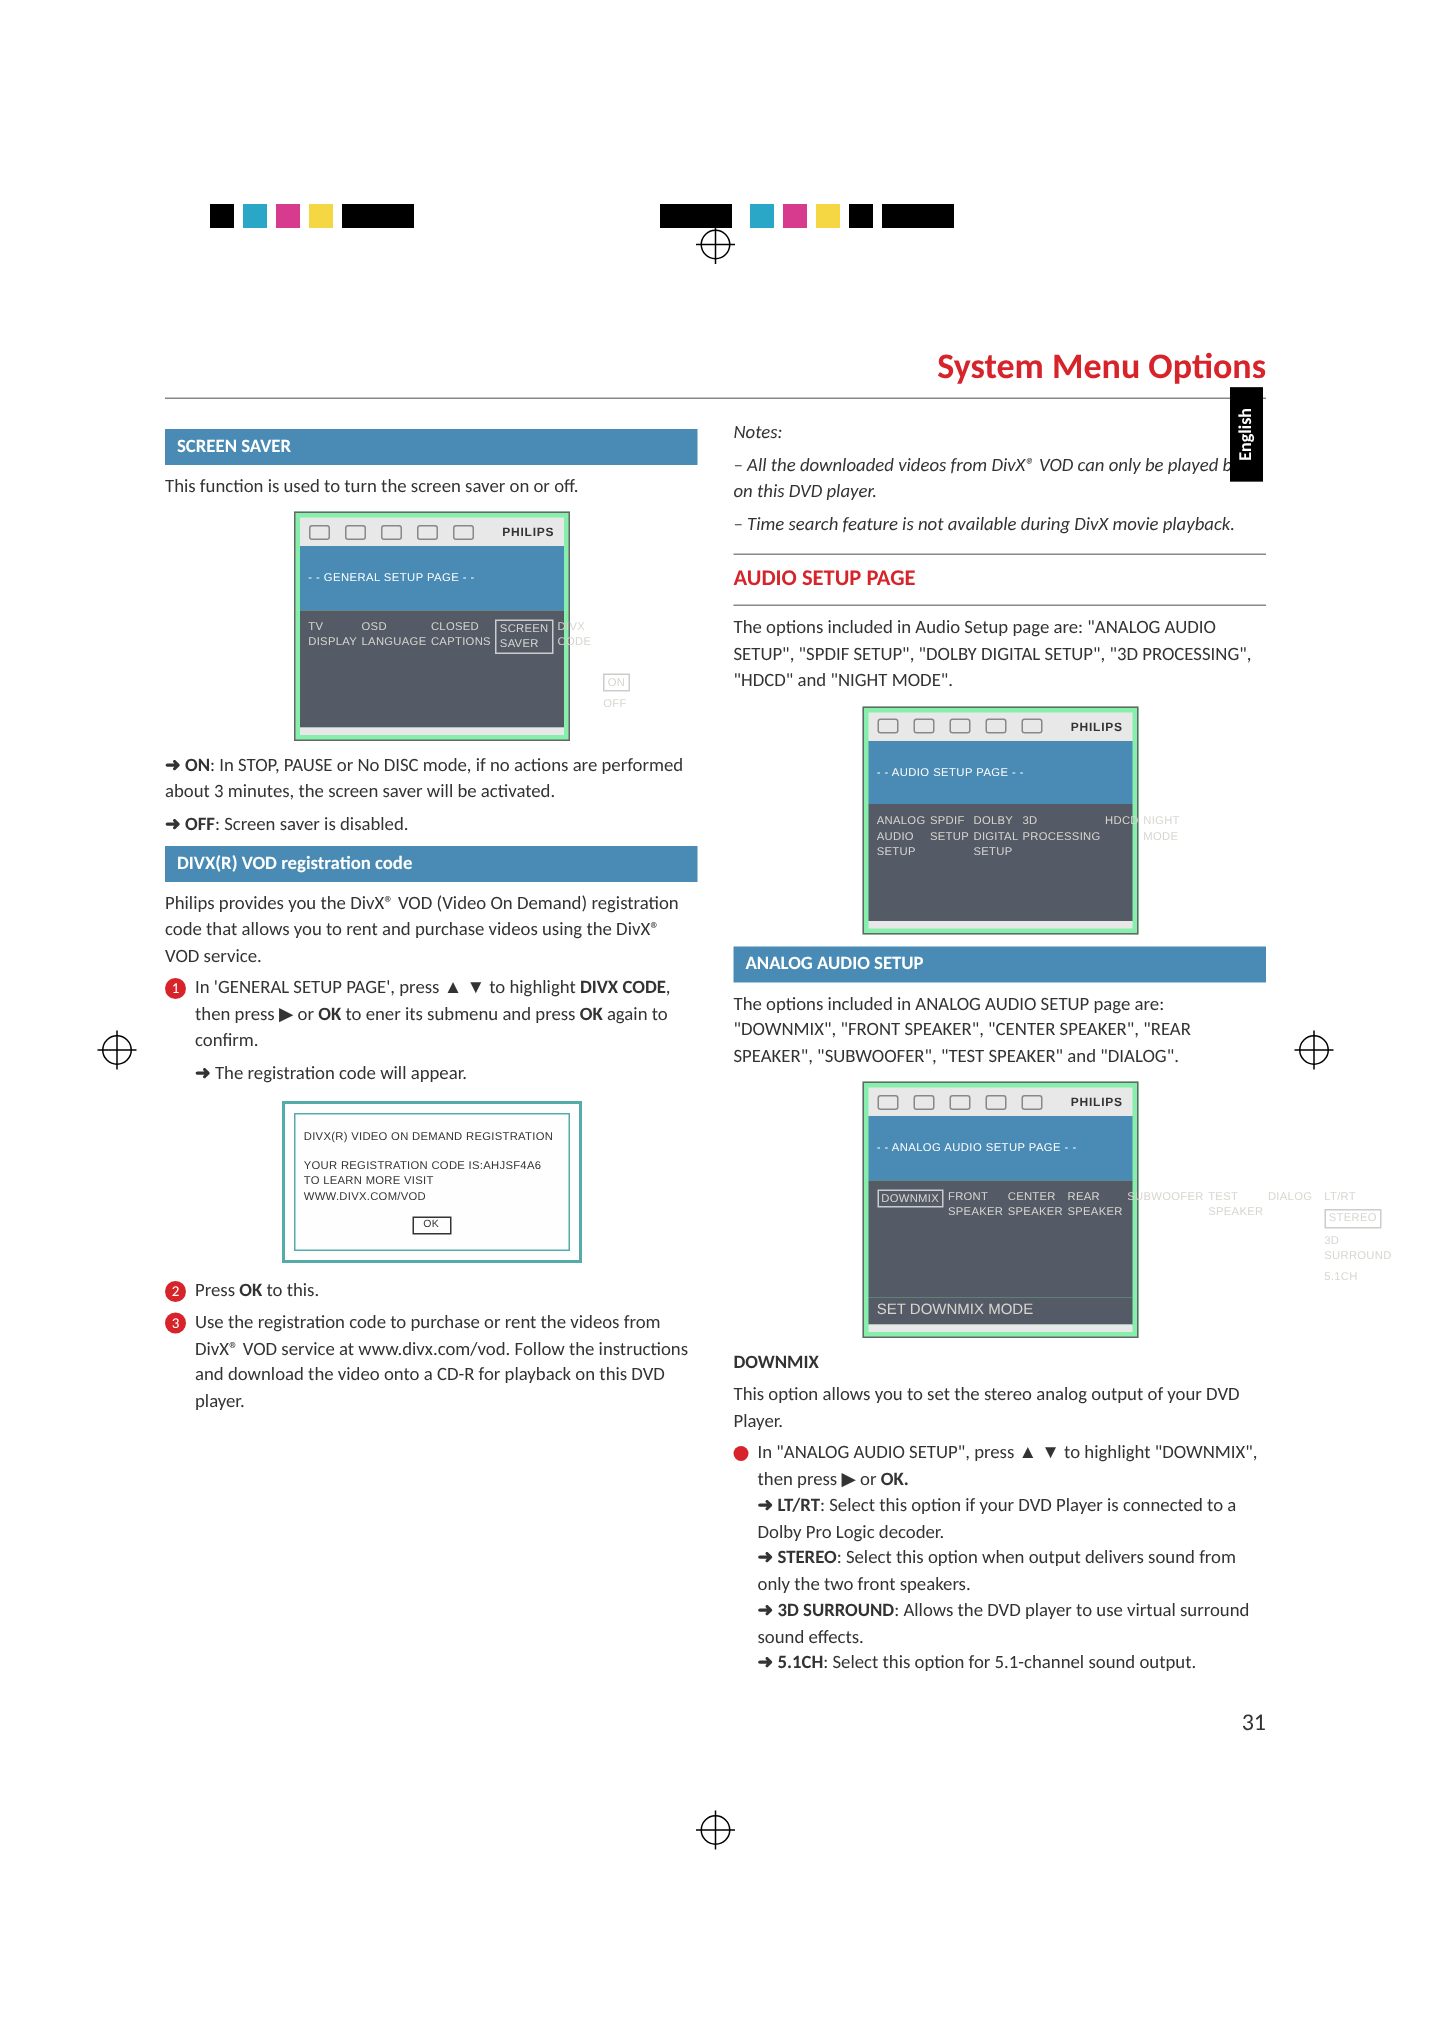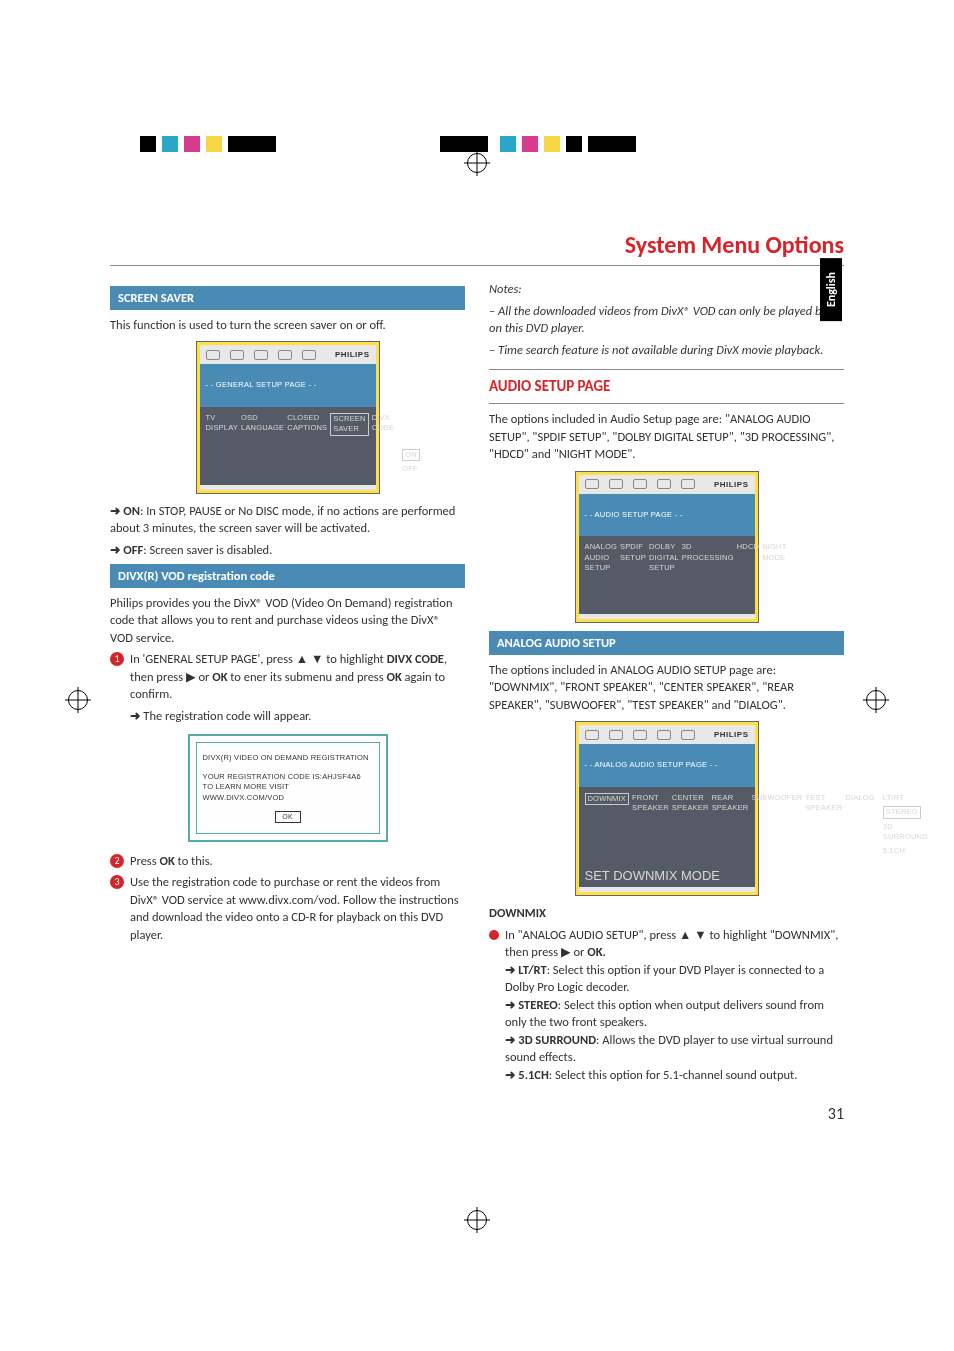--- a/index.html
+++ b/index.html
@@ -93,21 +93,21 @@
     border-radius: 50%;
     background: #d6242a;
     flex-shrink: 0;
     margin-top: 4px;
   }
   .bold { font-weight: bold; }
   .arrow::before { content: "➜ "; font-weight: bold; }
   .italic { font-style: italic; }
   .menu-shot {
     border: 1px solid #666;
-    background: #fde047;
+    background: #86efac;
     padding: 3px;
     margin: 8px auto;
     width: 184px;
     font-size: 8px;
     font-family: Arial, sans-serif;
   }
   .menu-toolbar {
     background: #e8e8e8;
     display: flex;
     align-items: center;
@@ -133,21 +133,21 @@
     min-height: 78px;
   }
   .menu-left { flex: 1; display: flex; gap: 3px; }
   .menu-right { flex: 0.8; display: flex; flex-direction: column; gap: 3px; padding-top: 0; }
   .menu-item { font-size: 7.5px; letter-spacing: 0.2px; }
   .menu-item.boxed { border: 1px solid #ccc; padding: 0 2px; display: inline-block; }
   .menu-footer { background: #e8e8e8; height: 5px; }
   .menu-bottomline {
     background: #555b66;
     color: #d8d6d0;
-    font-size: 13px;
+    font-size: 10px;
     padding: 2px 6px;
   }
   .divx-box {
     border: 2px solid #5aa;
     background: #fefefe;
     width: 200px;
     margin: 10px auto;
     padding: 6px;
     font-size: 7.5px;
     font-family: Arial, sans-serif;
@@ -329,20 +329,21 @@
             <span><span class="menu-item boxed">STEREO</span></span>
             <span class="menu-item">3D SURROUND</span>
             <span class="menu-item">5.1CH</span>
           </div>
         </div>
         <div class="menu-bottomline">SET DOWNMIX MODE</div>
         <div class="menu-footer"></div>
       </div>
 
       <div class="subhead">DOWNMIX</div>
+      <div class="para">This option allows you to set the stereo analog output of your DVD Player.</div>
 
       <div class="step">
         <span class="bullet-red"></span>
         <div>
           <span>In "ANALOG AUDIO SETUP", press ▲ ▼ to highlight "DOWNMIX", then press ▶ or </span><span class="bold">OK.</span>
           <div class="arrow"><span class="bold">LT/RT</span><span>: Select this option if your DVD Player is connected to a Dolby Pro Logic decoder.</span></div>
           <div class="arrow"><span class="bold">STEREO</span><span>: Select this option when output delivers sound from only the two front speakers.</span></div>
           <div class="arrow"><span class="bold">3D SURROUND</span><span>: Allows the DVD player to use virtual surround sound effects.</span></div>
           <div class="arrow"><span class="bold">5.1CH</span><span>: Select this option for 5.1-channel sound output.</span></div>
         </div>

